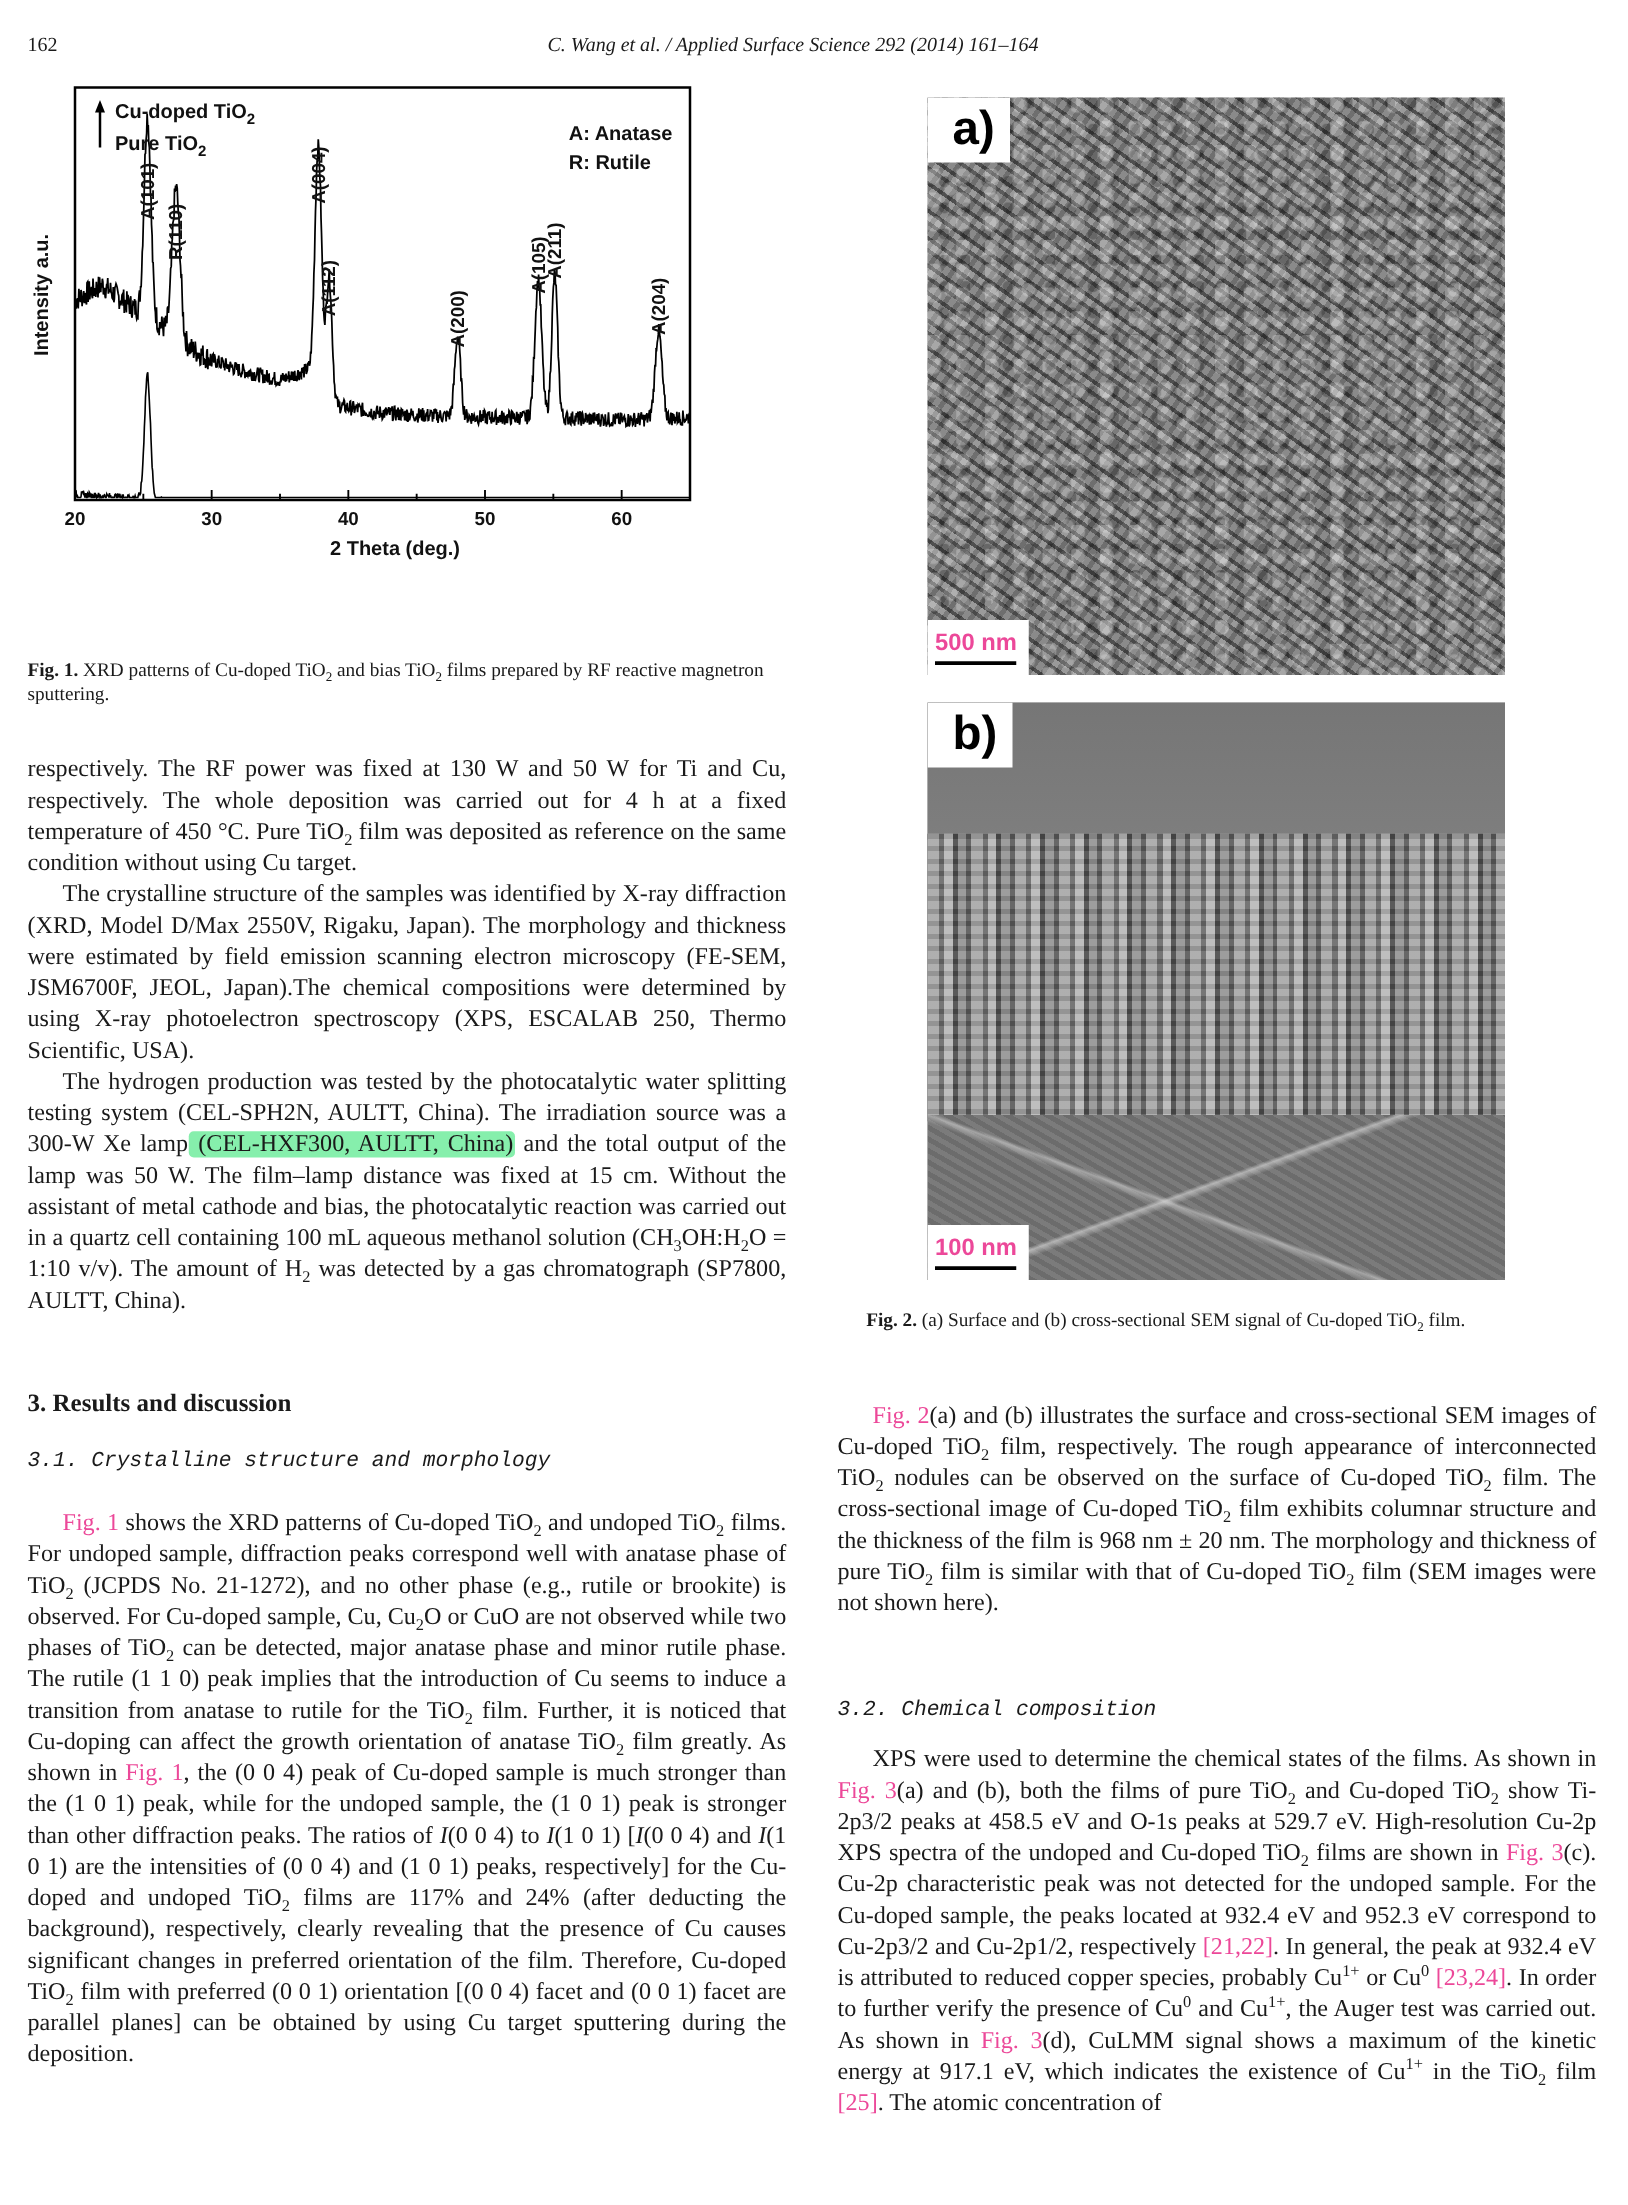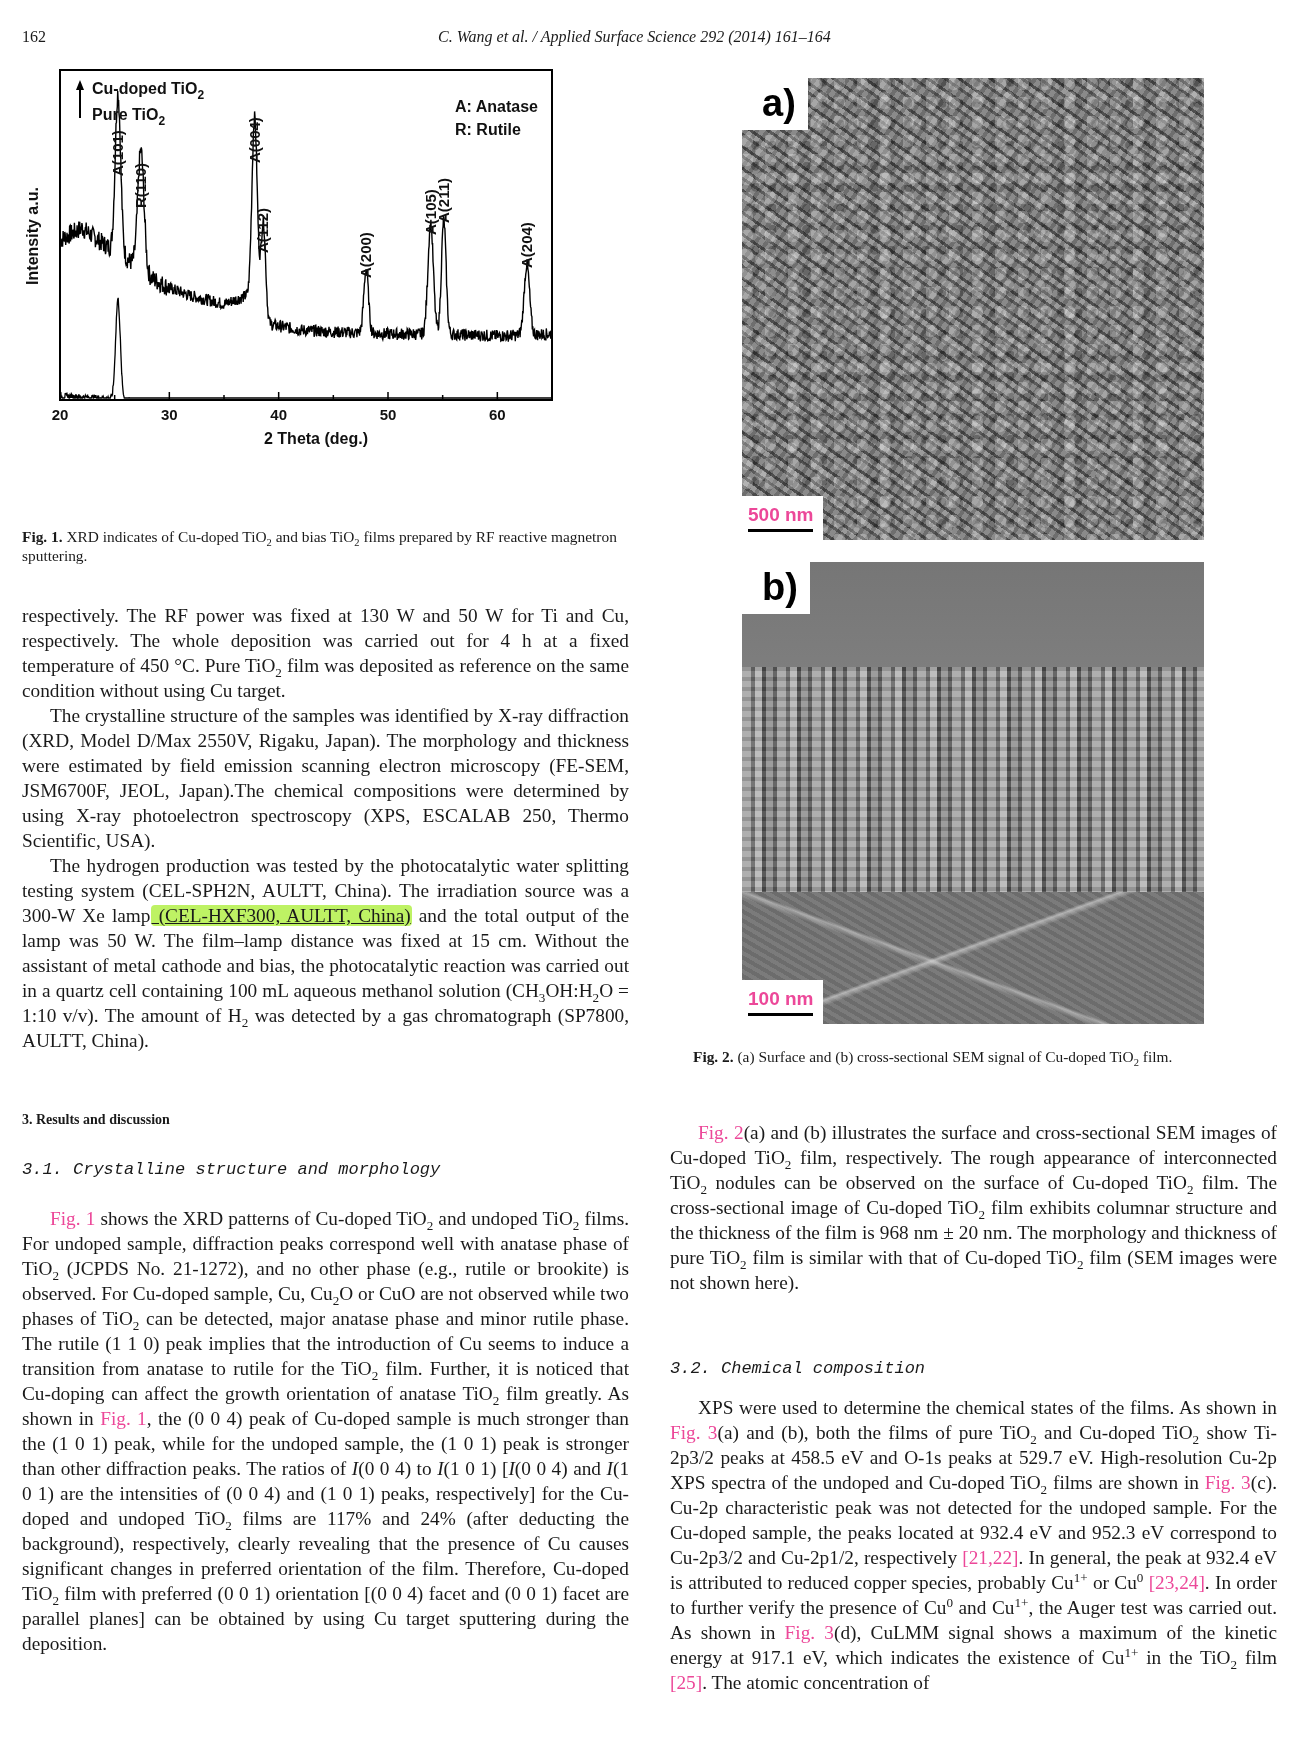--- a/index.html
+++ b/index.html
@@ -17,23 +17,23 @@
   .cap { font-size: 15.4px; line-height: 19px; }
   .cap b { font-weight: bold; }
   .fig1cap { left: 22px; top: 527px; width: 610px; }
 
   .body-text { font-size: 19.3px; line-height: 25px; text-align: justify; }
   .body-text p { margin: 0; }
   .indent { text-indent: 28px; }
   .col-left { left: 22px; width: 607px; }
   .col-right { left: 670px; width: 607px; }
   .link { color: #ec4899; }
-  .hl { background: #bef264; border-radius: 4px; padding: 0 1px; text-decoration: underline; }
+  .hl { background: #86efac; border-radius: 4px; padding: 0 1px; }
   sub, sup { font-size: 0.68em; line-height: 0; }
-  .sec-title { font-weight: bold; font-size: 14px; }
+  .sec-title { font-weight: bold; font-size: 20px; }
   .subsec-title { font-style: italic; font-size: 17px; font-family: Liberation Mono, monospace; }
 
   
   .sem { position: absolute; overflow: hidden; background: #6e6e6e; }
   .sem-a { left: 742px; top: 78px; width: 462px; height: 462px;
     background:
       radial-gradient(circle at 20% 30%, rgba(255,255,255,0.25) 0 6px, transparent 7px),
       radial-gradient(circle at 60% 70%, rgba(255,255,255,0.22) 0 5px, transparent 6px),
       radial-gradient(circle at 80% 20%, rgba(0,0,0,0.25) 0 4px, transparent 5px),
       repeating-linear-gradient(35deg, #8a8a8a 0 7px, #5c5c5c 7px 10px, #9a9a9a 10px 15px, #4f4f4f 15px 18px),
@@ -108,21 +108,21 @@
     <polygon points="76,22 84,22 80,12" fill="#000"></polygon>
     <text x="92" y="26" font-size="16"><tspan>Cu-doped TiO</tspan><tspan dy="5" font-size="12">2</tspan></text>
     <text x="92" y="52" font-size="16"><tspan>Pure TiO</tspan><tspan dy="5" font-size="12">2</tspan></text>
     <text x="455" y="44" font-size="16">A: Anatase</text>
     <text x="455" y="67" font-size="16">R: Rutile</text>
     <text x="316" y="376" font-size="16" text-anchor="middle">2 Theta (deg.)</text>
     <text x="0" y="0" font-size="16" text-anchor="middle" transform="translate(38,168) rotate(-90)">Intensity a.u.</text>
   </svg>
 </div>
 <div class="abs cap fig1cap">
-  <b>Fig. 1.</b><span> XRD indicates of Cu-doped TiO</span><sub>2</sub><span> and bias TiO</span><sub>2</sub><span> films prepared by RF reactive magnetron sputtering.</span>
+  <b>Fig. 1.</b><span> XRD patterns of Cu-doped TiO</span><sub>2</sub><span> and bias TiO</span><sub>2</sub><span> films prepared by RF reactive magnetron sputtering.</span>
 </div>
 
 <div class="abs body-text col-left" style="top:603px;">
   <p><span>respectively. The RF power was fixed at 130 W and 50 W for Ti and Cu, respectively. The whole deposition was carried out for 4 h at a fixed temperature of 450 °C. Pure TiO</span><sub>2</sub><span> film was deposited as reference on the same condition without using Cu target.</span></p>
   <p class="indent">The crystalline structure of the samples was identified by X-ray diffraction (XRD, Model D/Max 2550V, Rigaku, Japan). The morphology and thickness were estimated by field emission scanning electron microscopy (FE-SEM, JSM6700F, JEOL, Japan).The chemical compositions were determined by using X-ray photoelectron spectroscopy (XPS, ESCALAB 250, Thermo Scientific, USA).</p>
   <p class="indent"><span>The hydrogen production was tested by the photocatalytic water splitting testing system (CEL-SPH2N, AULTT, China). The irradiation source was a 300-W Xe lamp</span><span class="hl"> (CEL-HXF300, AULTT, China)</span><span> and the total output of the lamp was 50 W. The film–lamp distance was fixed at 15 cm. Without the assistant of metal cathode and bias, the photocatalytic reaction was carried out in a quartz cell containing 100 mL aqueous methanol solution (CH</span><sub>3</sub><span>OH:H</span><sub>2</sub><span>O = 1:10 v/v). The amount of H</span><sub>2</sub><span> was detected by a gas chromatograph (SP7800, AULTT, China).</span></p>
 </div>
 
 <div class="abs col-left sec-title" style="top:1112px;">3.  Results and discussion</div>
 <div class="abs col-left subsec-title" style="top:1160px;">3.1.  Crystalline structure and morphology</div>

